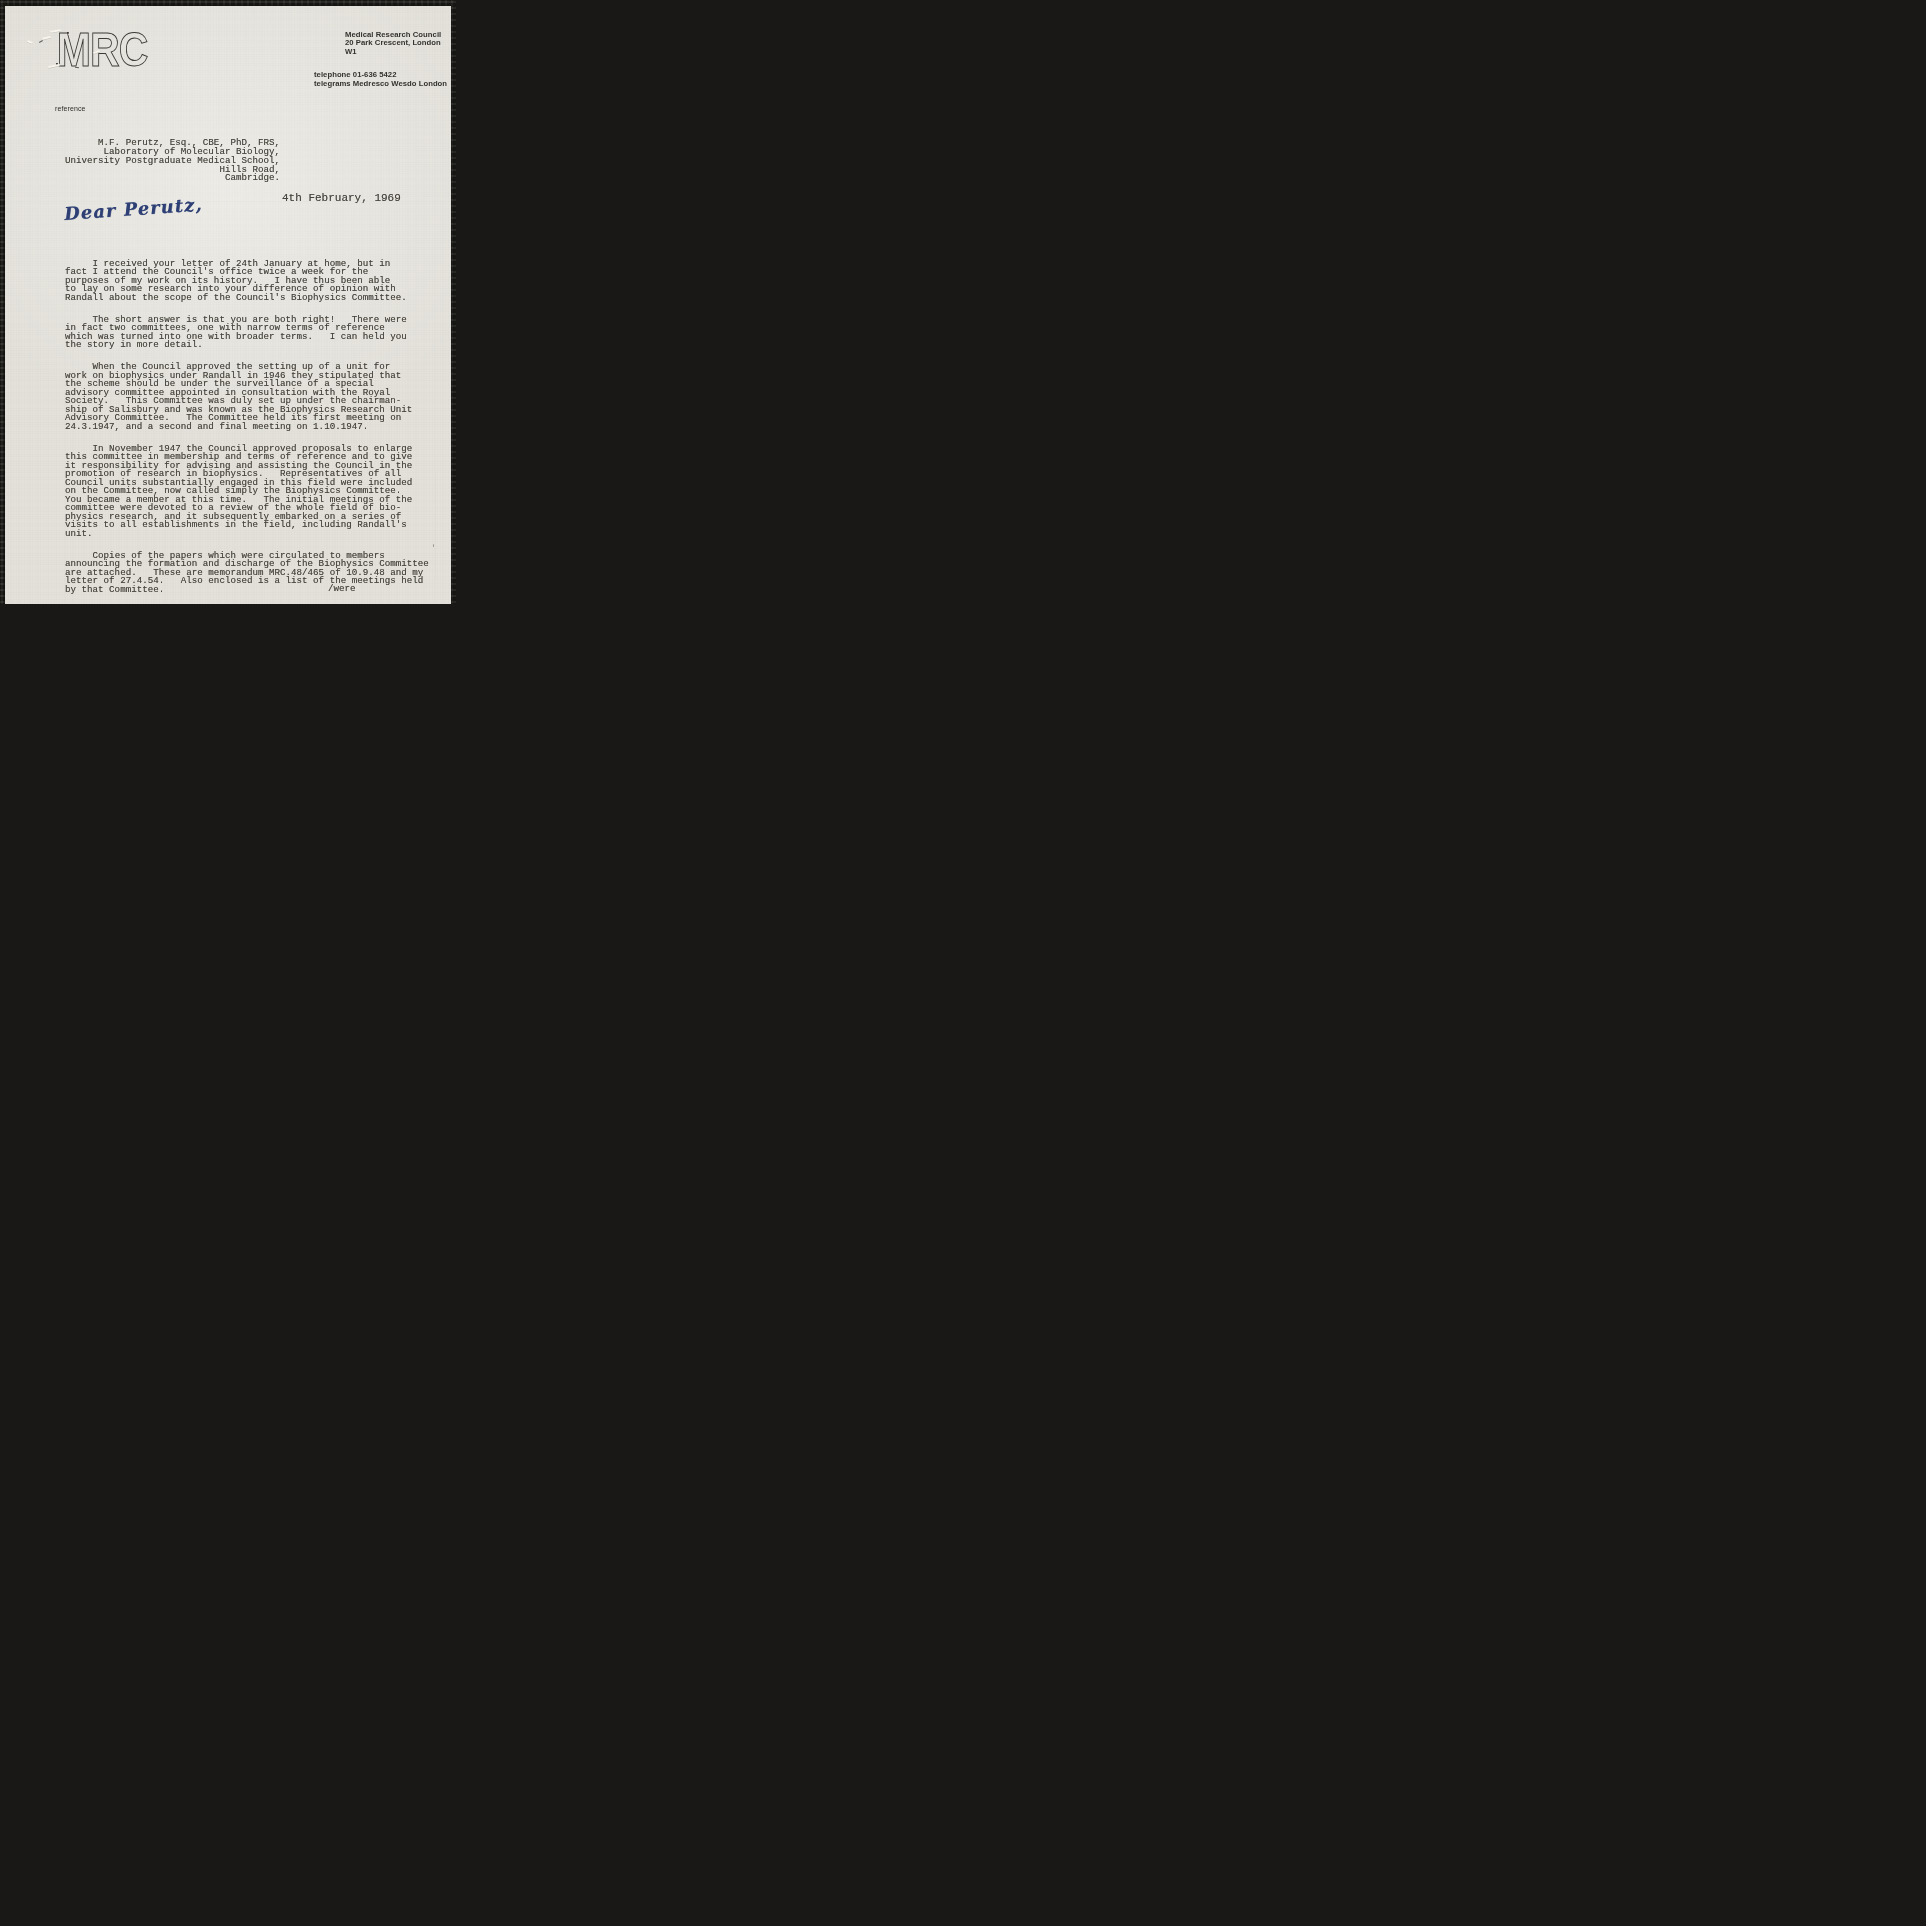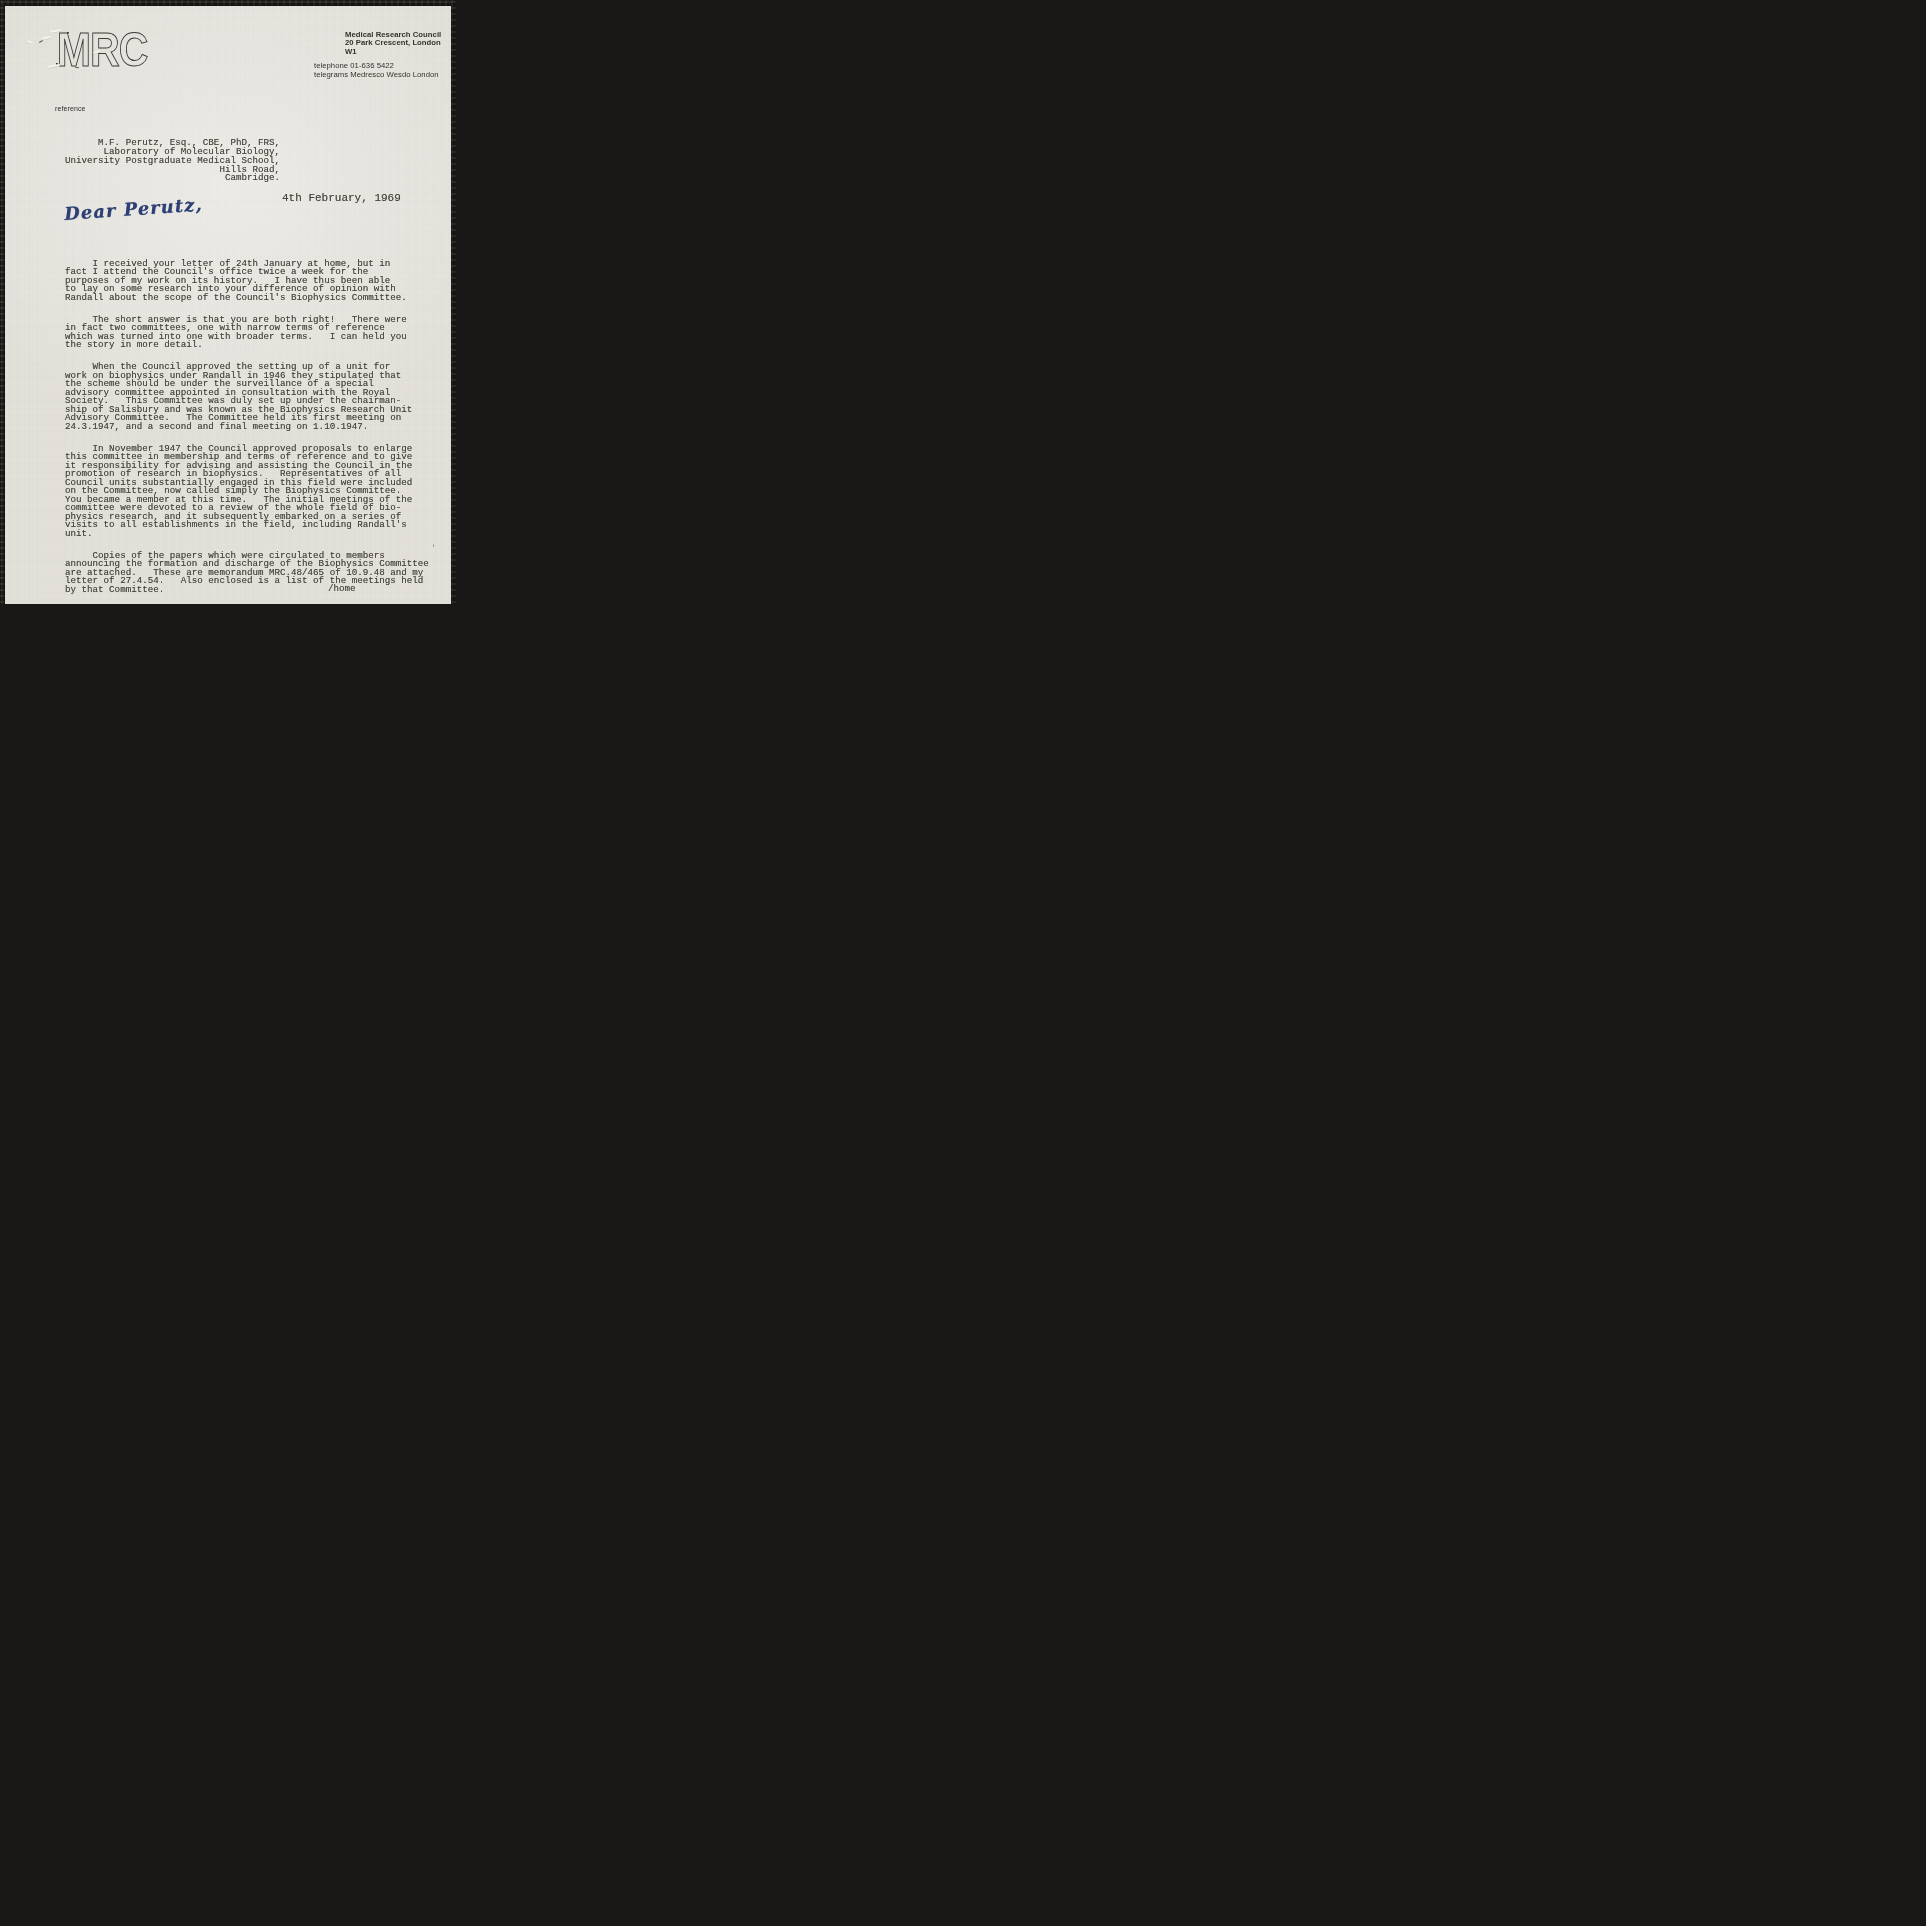--- a/index.html
+++ b/index.html
@@ -35,21 +35,21 @@
     background: linear-gradient(90deg, rgba(110,105,95,0.18), rgba(255,255,255,0.3));
     opacity: 0.45; pointer-events: none;
   }
   .logo-box { position: absolute; left: 51px; top: 15.4px; }
   .letterhead {
     position: absolute; left: 309px; top: 25px;
     color: #34332e; font-size: 7.7px; line-height: 8.5px;
     letter-spacing: 0.04px;
   }
   .letterhead .org { font-weight: bold; padding-left: 31px; }
-  .letterhead .contact { margin-top: 6px; font-weight: normal; }
+  .letterhead .contact { margin-top: 15px; font-weight: bold; }
   .ref-label {
     position: absolute; left: 50px; top: 99px;
     color: #302f2b; font-size: 7px; letter-spacing: 0.1px;
   }
   .typed {
     font-family: "Liberation Mono", "DejaVu Sans Mono", monospace;
     color: #46443d;
     white-space: pre-wrap;
     text-shadow: 0 0 0.4px rgba(70, 68, 58, 0.55);
   }
@@ -161,21 +161,21 @@
 physics research, and it subsequently embarked on a series of
 visits to all establishments in the field, including Randall's
 unit.</div>
       <div class="typed para">     Copies of the papers which were circulated to members
 announcing the formation and discharge of the Biophysics Committee
 are attached.   These are memorandum MRC.48/465 of 10.9.48 and my
 letter of 27.4.54.   Also enclosed is a list of the meetings held
 by that Committee.</div>
     </div>
 
-    <div class="typed over-note">/home</div>
+    <div class="typed over-note">/were</div>
 
     <div class="hole" style="left:62px; top:26px;"></div>
     <div class="hole" style="left:51px; top:57px;"></div>
     <div class="scuff" style="left:37px;  top:31px;  width:8.5px; transform:rotate(-14deg);"></div>
     <div class="scuff" style="left:45px; top:24px;  width:10.8px; transform:rotate(-8deg);"></div>
     <div class="scuff" style="left:43px; top:59px; width:11.6px; transform:rotate(-12deg);"></div>
     <div class="scuff" style="left:22.3px;  top:35px;  width:6.2px; transform:rotate(20deg);"></div>
     <div class="scuff" style="left:88px; top:45px; width:7px; transform:rotate(-20deg);"></div>
     <div class="tick" style="left:34px;  top:35px;  transform:rotate(-30deg);"></div>
     <div class="tick" style="left:70px; top:61px; transform:rotate(10deg);"></div>

